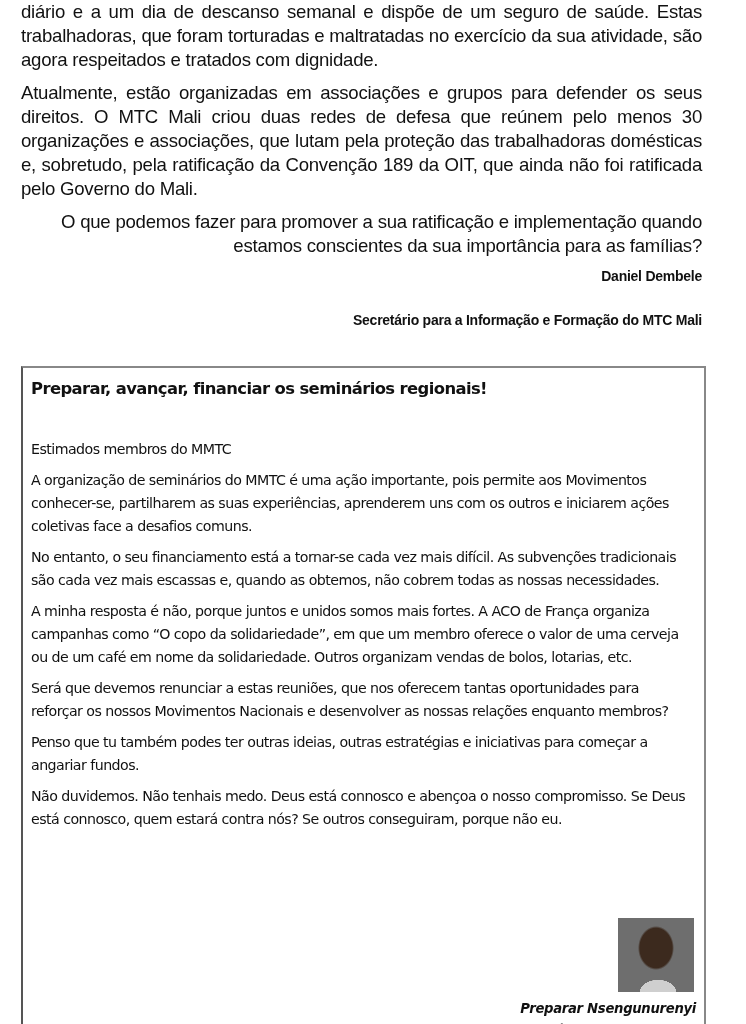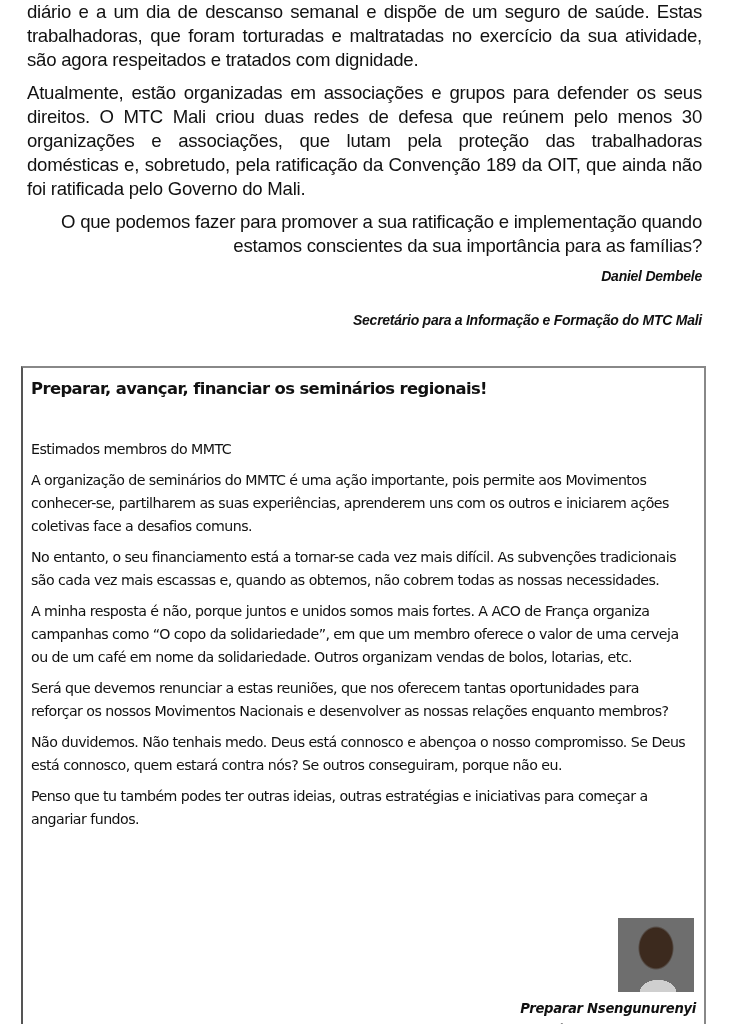--- a/index.html
+++ b/index.html
@@ -2,23 +2,23 @@
 <html><head>
   <meta charset="utf-8">
   <style>
     html, body { margin: 0; padding: 0; background: #ffffff; }
     body { width: 746px; height: 1024px; position: relative; overflow: hidden; color: #111; }
     .top {
       position: absolute; left: 21px; top: 0; width: 681px;
       font-family: "Liberation Sans", sans-serif;
       font-size: 18.6px; line-height: 24px; letter-spacing: -0.25px;
     }
-    .top p { margin: 0 0 9px 6px; text-align: justify; }
+    .top p { margin: 0 0 9px 0; text-align: justify; }
     .top p.last { text-align: right; }
-    .sig-top { text-align: right; font-weight: bold; font-style: italic; font-size: 14px; line-height: 18px; }
+    .sig-top { text-align: right; font-weight: bold; font-size: 14px; line-height: 18px; }
     .sig-top .name { margin-top: 2px; }
     .sig-top .role { margin-top: 26px; }
     .box {
       position: absolute; left: 21px; top: 334px; width: 685px; height: 672px;
       border: 2px solid #555; border-top-color: #888; border-right-color: #888;
       box-sizing: border-box;
       font-family: "DejaVu Sans", sans-serif;
       font-size: 14.2px; line-height: 23px; letter-spacing: -0.55px;
       padding: 10px 12px 0 8px;
       margin-top: 32px;
@@ -50,20 +50,20 @@
   </div>
 </div>
 
 <div class="box">
   <h2>Preparar, avançar, financiar os seminários regionais!</h2>
   <p class="greet">Estimados membros do MMTC</p>
   <p>A organização de seminários do MMTC é uma ação importante, pois permite aos Movimentos conhecer-se, partilharem as suas experiências, aprenderem uns com os outros e iniciarem ações coletivas face a desafios comuns.</p>
   <p>No entanto, o seu financiamento está a tornar-se cada vez mais difícil. As subvenções tradicionais são cada vez mais escassas e, quando as obtemos, não cobrem todas as nossas necessidades.</p>
   <p>A minha resposta é não, porque juntos e unidos somos mais fortes. A ACO de França organiza campanhas como “O copo da solidariedade”, em que um membro oferece o valor de uma cerveja ou de um café em nome da solidariedade. Outros organizam vendas de bolos, lotarias, etc.</p>
   <p>Será que devemos renunciar a estas reuniões, que nos oferecem tantas oportunidades para reforçar os nossos Movimentos Nacionais e desenvolver as nossas relações enquanto membros?</p>
+  <p>Penso que tu também podes ter outras ideias, outras estratégias e iniciativas para começar a angariar fundos.</p>
   <p>Não duvidemos. Não tenhais medo. Deus está connosco e abençoa o nosso compromisso. Se Deus está connosco, quem estará contra nós? Se outros conseguiram, porque não eu.</p>
-  <p>Penso que tu também podes ter outras ideias, outras estratégias e iniciativas para começar a angariar fundos.</p>
   <div class="photo"></div>
   <div class="sig-box">
     <div>Preparar Nsengunurenyi</div>
     <div>Secretário-Geral do MMTC</div>
   </div>
 </div>
 
 </body></html>

